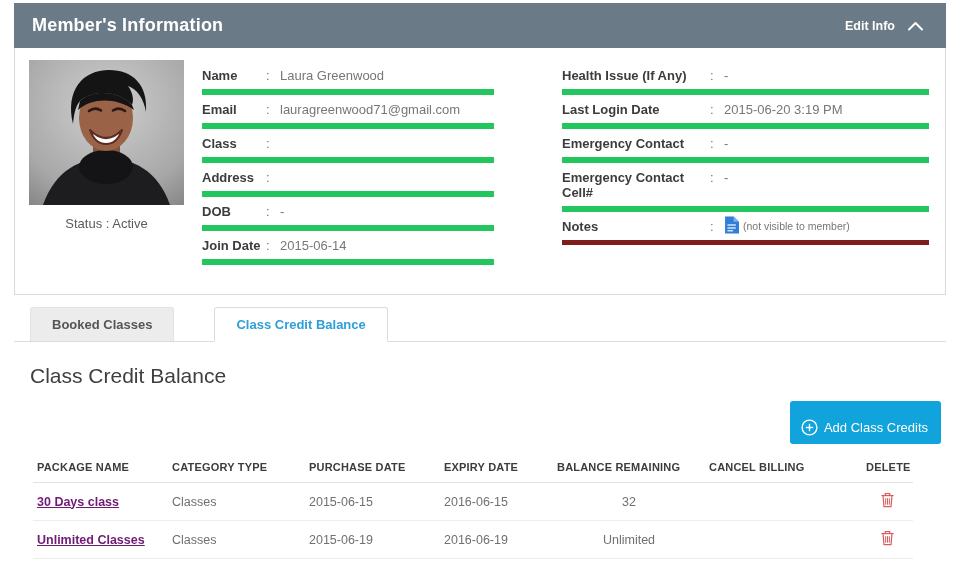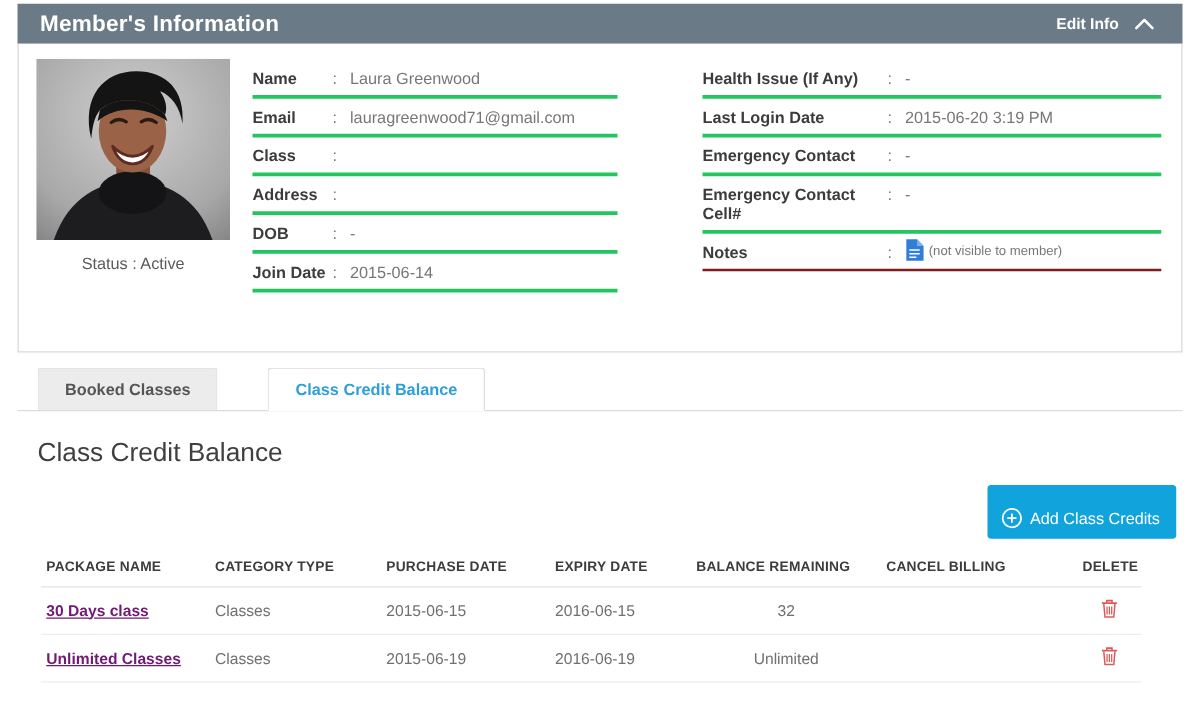--- a/index.html
+++ b/index.html
@@ -1,38 +1,38 @@
 <!DOCTYPE html>
 <html><head>
 <meta charset="utf-8">
 <style>
   * { box-sizing: border-box; margin: 0; padding: 0; }
   html, body { width: 960px; height: 571px; overflow: hidden; background: #fff;
     font-family: "Liberation Sans", "DejaVu Sans", sans-serif; }
   .page { padding: 3px 14px 0 14px; }
 
   
-  .hdr { height: 32px; background: #6a7a86; display: flex; align-items: center;
+  .hdr { height: 45px; background: #6a7a86; display: flex; align-items: center;
     padding: 0 22px 0 18px; }
   .hdr-title { color: #fff; font-size: 18px; font-weight: 700; letter-spacing: .2px; }
   .hdr-edit { margin-left: auto; display: flex; align-items: center; cursor: pointer; }
   .hdr-edit span { color: #fff; font-size: 12.5px; font-weight: 700; }
   .hdr-edit svg { margin-left: 12px; }
 
   
   .panel { border: 1px solid #d9d9d9; border-top: none; height: 247px;
     display: flex; padding: 12px 16px 0 14px; background: #fff; }
   .photo-col { width: 155px; flex: 0 0 155px; }
   .photo { width: 155px; height: 145px; display: block; }
   .status { margin-top: 11px; text-align: center; font-size: 13px; color: #5b5b5b; }
 
   .details-left  { width: 292px; margin-left: 18px; margin-top: 1px; }
   .details-right { flex: 1; margin-left: 68px; margin-top: 1px; }
   .drow { display: flex; align-items: flex-start; padding: 7px 0 6px 0;
-    border-bottom: 3px solid #22c55e; font-size: 13px; line-height: 15px; min-height: 29px; }
+    border-bottom: 6px solid #22c55e; font-size: 13px; line-height: 15px; min-height: 29px; }
   .drow .lbl { font-weight: 700; color: #3c3c3c; }
   .details-left  .lbl { width: 64px; flex: 0 0 64px; }
   .details-right .lbl { width: 148px; flex: 0 0 148px; }
   .drow .col { width: 14px; flex: 0 0 14px; color: #777; }
   .drow .val { color: #777; word-break: break-word; }
   .notes-val { display: flex; align-items: flex-end; }
   .notes-val svg { margin: -3px 4px 0 0; }
   .notes-hint { font-size: 10.5px; color: #777; }
 
   
@@ -153,21 +153,21 @@
       <div class="drow">
         <span class="lbl">Emergency Contact</span>
         <span class="col">:</span>
         <span class="val">-</span>
       </div>
       <div class="drow">
         <span class="lbl">Emergency Contact Cell#</span>
         <span class="col">:</span>
         <span class="val">-</span>
       </div>
-      <div class="drow" style="border-bottom:2px solid #7f1d1d;">
+      <div class="drow" style="border-bottom:5px solid #7f1d1d;">
         <span class="lbl">Notes</span>
         <span class="col">:</span>
         <span class="val notes-val">
           <svg width="15" height="18" viewBox="0 0 14 16">
             <path d="M1,0 h8 l5,5 v11 h-13 z" fill="#2f7ed8"></path>
             <path d="M9,0 l5,5 h-5 z" fill="#7fb0ea"></path>
             <line x1="3.2" y1="8" x2="11" y2="8" stroke="#fff" stroke-width="1.1"></line>
             <line x1="3.2" y1="10.8" x2="11" y2="10.8" stroke="#fff" stroke-width="1.1"></line>
             <line x1="3.2" y1="13.4" x2="8.5" y2="13.4" stroke="#fff" stroke-width="1.1"></line>
           </svg>

